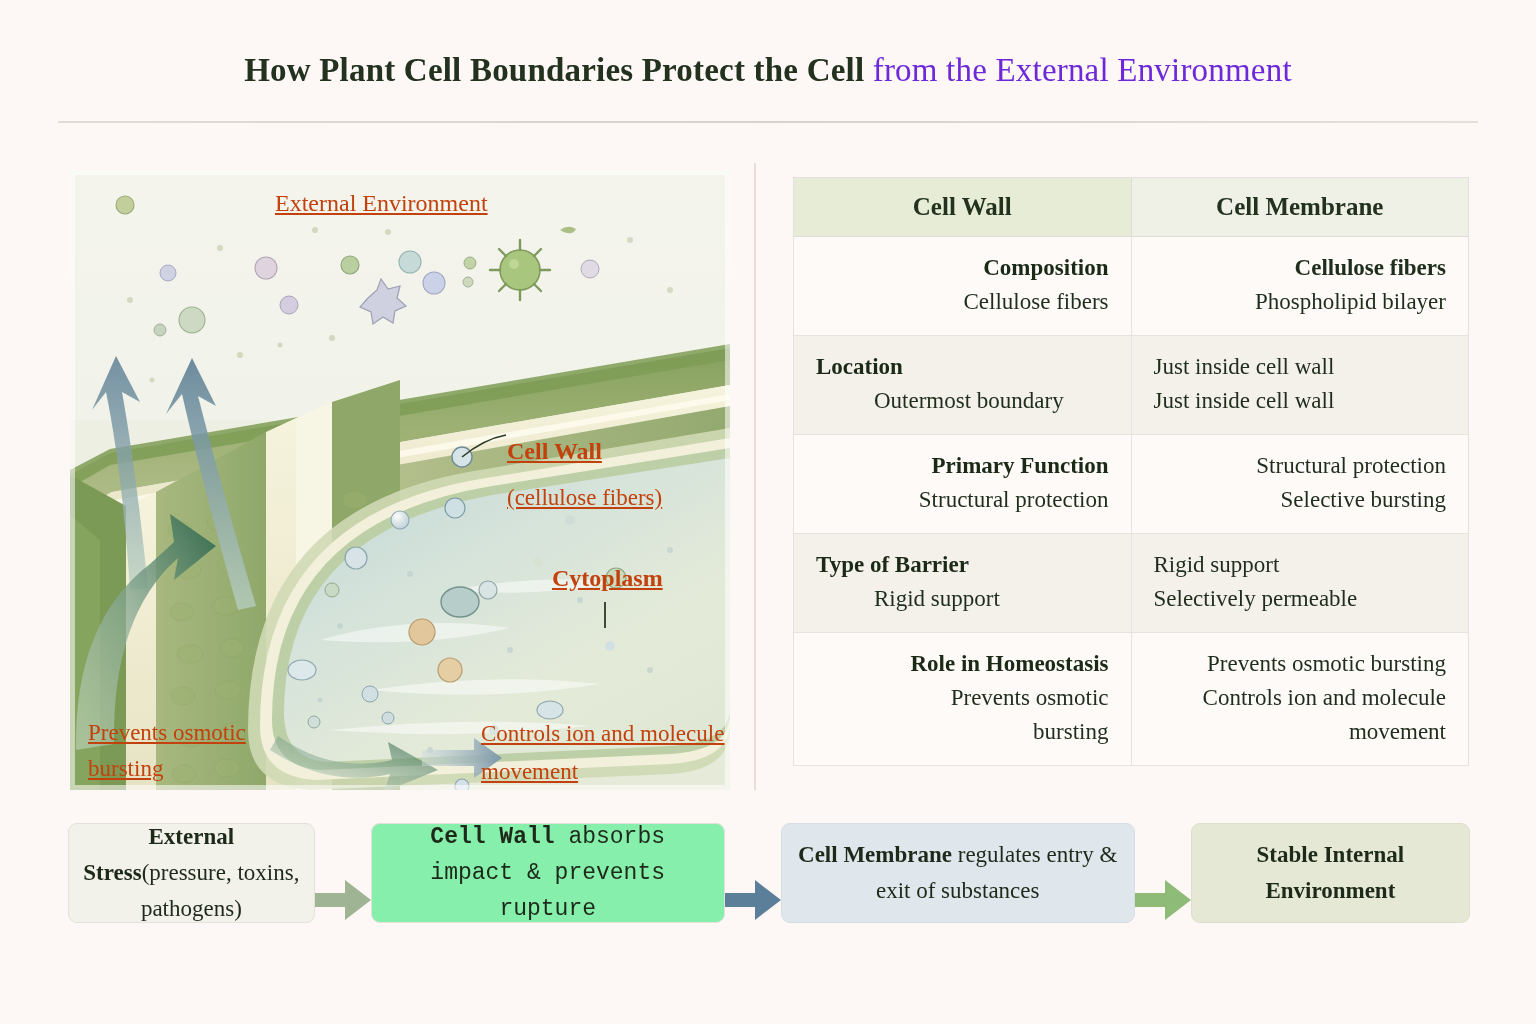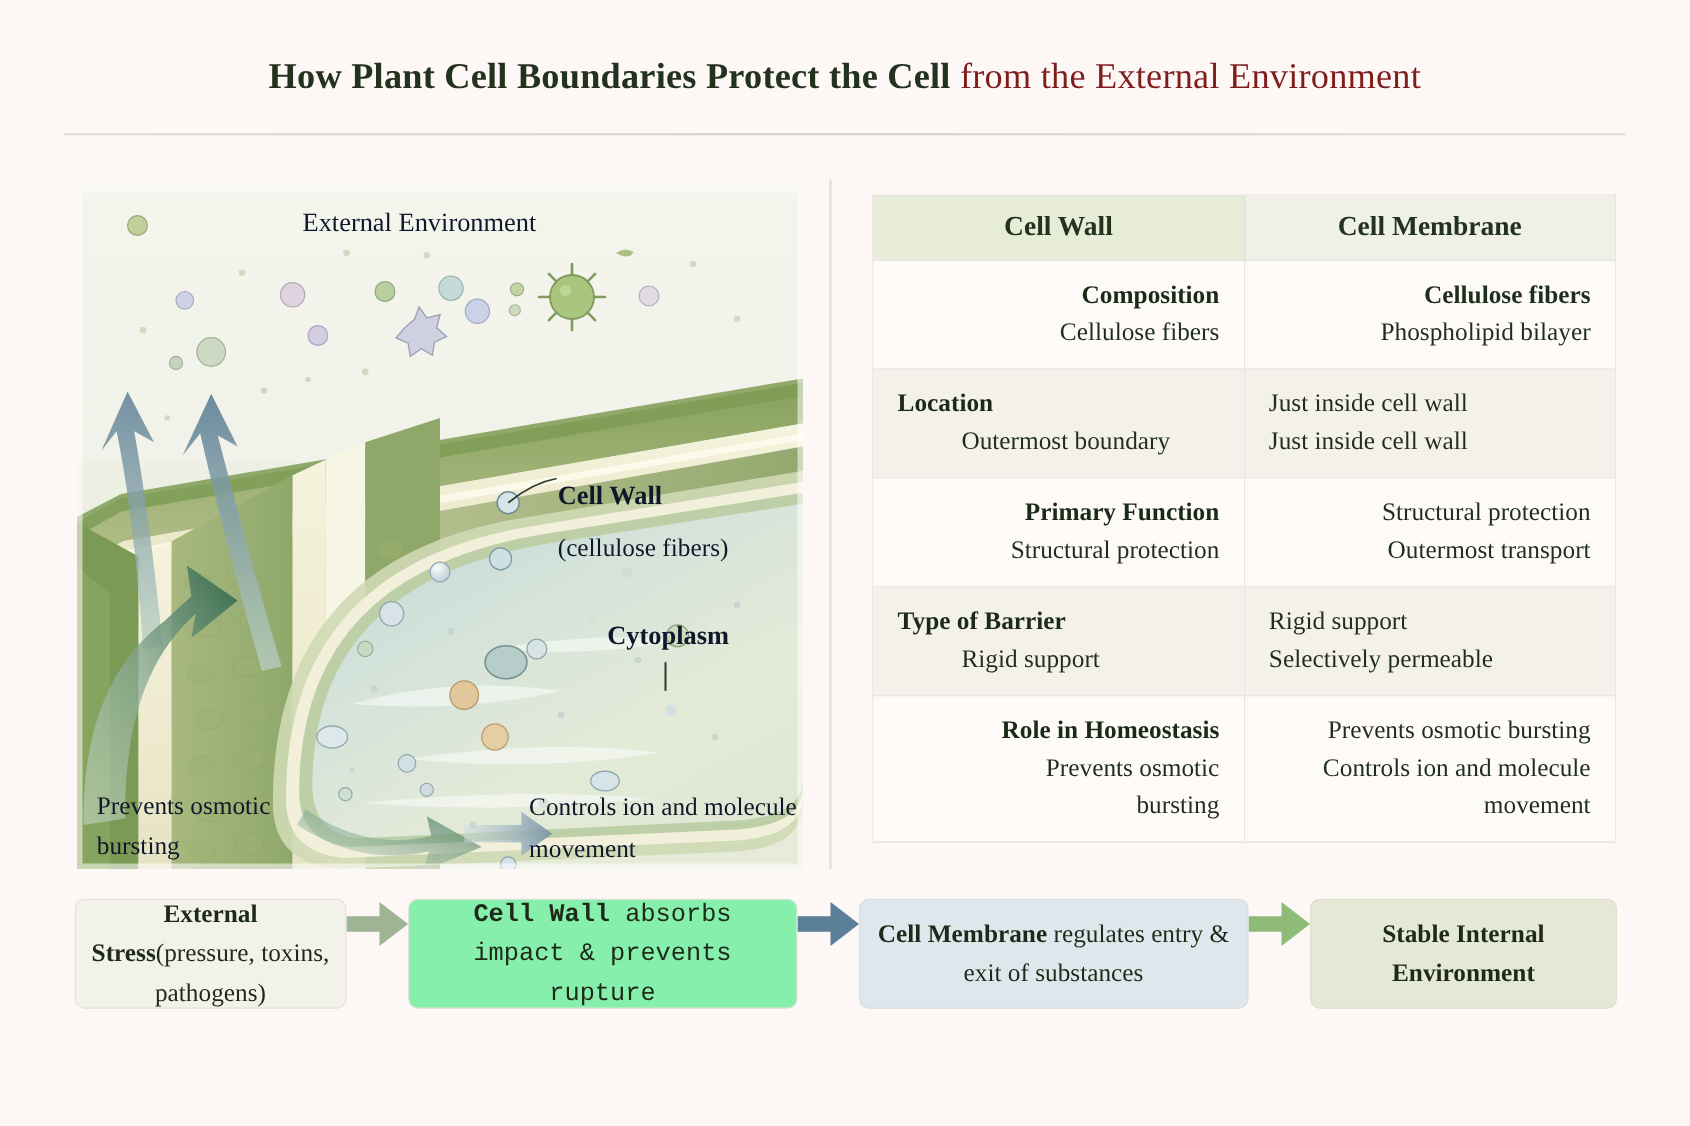--- a/index.html
+++ b/index.html
@@ -20,21 +20,21 @@
     text-align: center;
   }
   #page-title {
     font-family: "Liberation Serif", serif;
     font-size: 33px;
     color: #23321f;
     letter-spacing: .2px;
     white-space: nowrap;
   }
   #page-title .strong { font-weight: bold; }
-  #page-title .light  { font-weight: normal; color: #7f1d1d; }
+  #page-title .light  { font-weight: normal; color: #6d28d9; }
 
   #title-rule {
     position: absolute;
     left: 58px; top: 121px;
     width: 1420px; height: 2px;
     background: linear-gradient(to right,#e2dcd9,#d8d2cf 50%,#e6e0dd);
   }
 
   
   #mid-divider {
@@ -48,22 +48,23 @@
   #illustration {
     position: absolute;
     left: 70px; top: 170px;
     width: 660px; height: 620px;
   }
   #illustration svg { display:block; width:100%; height:100%; }
 
   .illo-label {
     position: absolute;
     font-family: "Liberation Serif", serif;
-    color: #0f172a;
+    color: #c2410c;
     white-space: nowrap;
+    text-decoration: underline;
   }
   #label-external {
     left: 205px; top: 20px;
     font-size: 24px;
   }
   #label-cellwall {
     left: 437px; top: 268px;
     font-size: 24px; font-weight: bold;
   }
   #label-cellwall-sub {
@@ -135,21 +136,21 @@
   }
   .mem-line { display: block; }
   .mem-line.bold { font-weight: bold; }
 
   
   #flow {
     position: absolute;
     left: 68px; top: 817px;
     width: 1402px; height: 106px;
     display: flex;
-    align-items: flex-start;
+    align-items: flex-end;
   }
   .flow-box {
     height: 100px;
     border-radius: 9px;
     display: flex;
     align-items: center;
     justify-content: center;
     text-align: center;
     font-family: "Liberation Serif", serif;
     font-size: 23px;
@@ -457,21 +458,21 @@
             <span class="mem-line">Just inside cell wall</span>
           </td>
         </tr>
         <tr class="plain">
           <td class="cell-left">
             <span class="row-label">Primary Function</span>
             <span class="row-value">Structural protection</span>
           </td>
           <td>
             <span class="mem-line">Structural protection</span>
-            <span class="mem-line">Outermost transport</span>
+            <span class="mem-line">Selective bursting</span>
           </td>
         </tr>
         <tr class="shade">
           <td class="cell-left">
             <span class="row-label">Type of Barrier</span>
             <span class="row-value">Rigid support</span>
           </td>
           <td>
             <span class="mem-line">Rigid support</span>
             <span class="mem-line">Selectively permeable</span>

